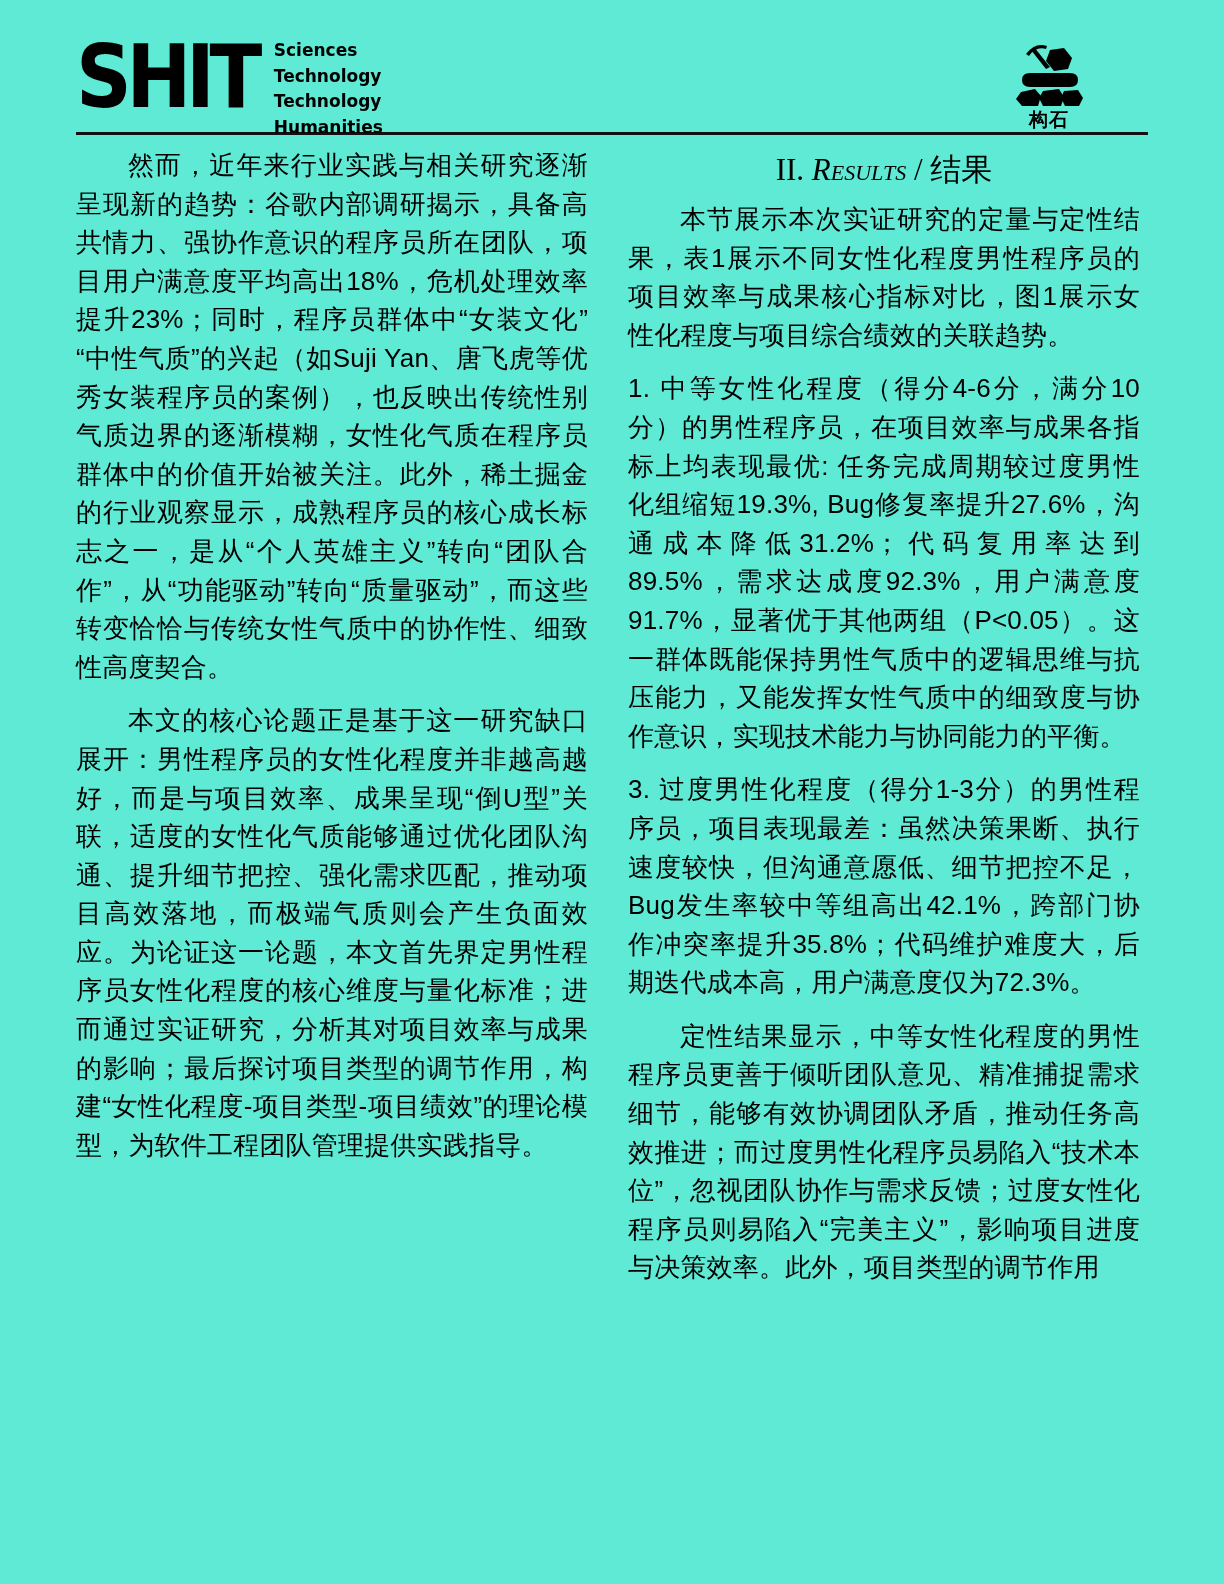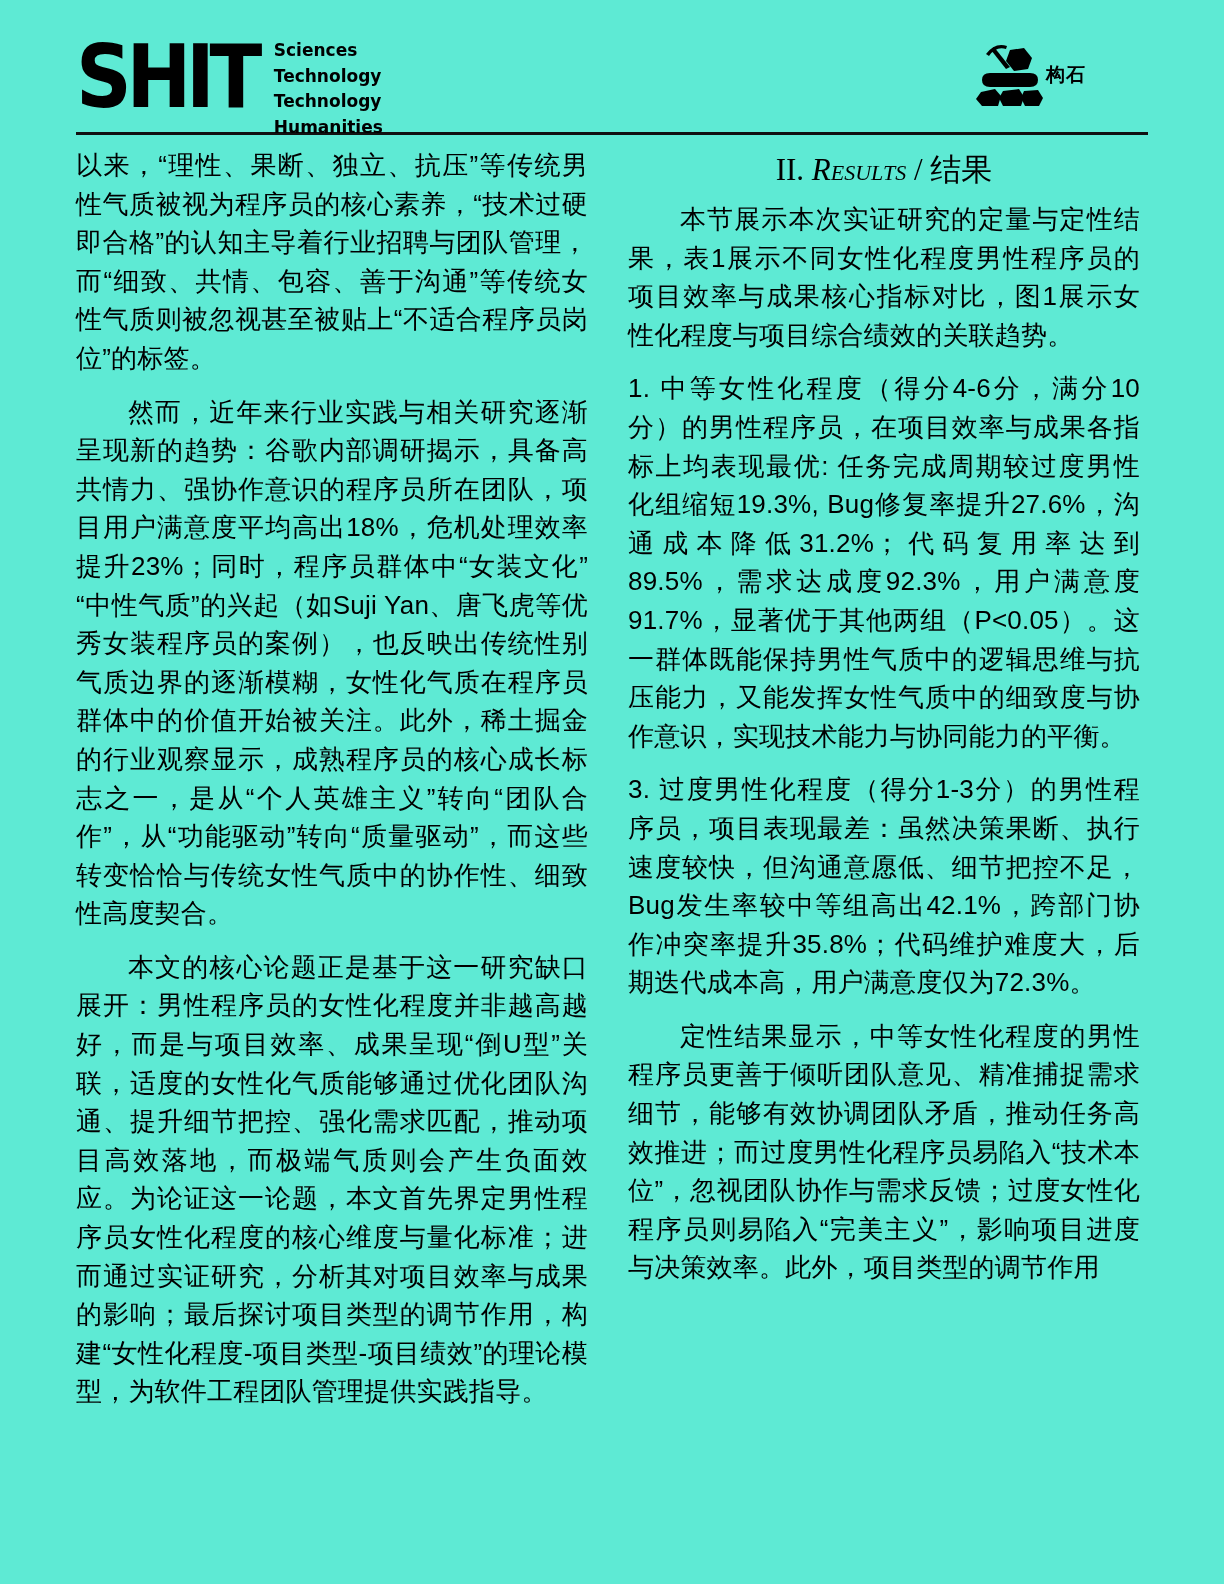--- a/index.html
+++ b/index.html
@@ -36,21 +36,21 @@
   .brand-sub {
     font-family: "DejaVu Sans", "Liberation Sans", sans-serif;
     font-weight: 700;
     font-size: 17px;
     line-height: 25.5px;
     margin-left: -8px;
     margin-top: 2px;
   }
   .pub-logo {
     display: flex;
-    flex-direction: row;
+    flex-direction: column;
     align-items: center;
     margin-right: 62px;
     margin-top: 4px;
   }
   .pub-logo .caption {
     font-weight: 700;
     font-size: 19px;
     line-height: 20px;
     margin-top: 0px;
     letter-spacing: 1px;
@@ -119,21 +119,20 @@
       </svg>
       <div class="caption">构石</div>
     </div>
   </header>
 
   <hr class="header-rule">
 
   <main class="columns">
 
     <section class="col">
-      <p>以来，“理性、果断、独立、抗压”等传统男性气质被视为程序员的核心素养，“技术过硬即合格”的认知主导着行业招聘与团队管理，而“细致、共情、包容、善于沟通”等传统女性气质则被忽视甚至被贴上“不适合程序员岗位”的标签。</p>
       <p class="indent">然而，近年来行业实践与相关研究逐渐呈现新的趋势：谷歌内部调研揭示，具备高共情力、强协作意识的程序员所在团队，项目用户满意度平均高出18%，危机处理效率提升23%；同时，程序员群体中“女装文化”“中性气质”的兴起（如Suji Yan、唐飞虎等优秀女装程序员的案例），也反映出传统性别气质边界的逐渐模糊，女性化气质在程序员群体中的价值开始被关注。此外，稀土掘金的行业观察显示，成熟程序员的核心成长标志之一，是从“个人英雄主义”转向“团队合作”，从“功能驱动”转向“质量驱动”，而这些转变恰恰与传统女性气质中的协作性、细致性高度契合。</p>
       <p class="indent">本文的核心论题正是基于这一研究缺口展开：男性程序员的女性化程度并非越高越好，而是与项目效率、成果呈现“倒U型”关联，适度的女性化气质能够通过优化团队沟通、提升细节把控、强化需求匹配，推动项目高效落地，而极端气质则会产生负面效应。为论证这一论题，本文首先界定男性程序员女性化程度的核心维度与量化标准；进而通过实证研究，分析其对项目效率与成果的影响；最后探讨项目类型的调节作用，构建“女性化程度-项目类型-项目绩效”的理论模型，为软件工程团队管理提供实践指导。</p>
     </section>
 
     <section class="col">
       <h2 class="section-heading"><span>II.</span>&nbsp;<span class="sc">Results</span><span> / 结果</span></h2>
       <p class="indent">本节展示本次实证研究的定量与定性结果，表1展示不同女性化程度男性程序员的项目效率与成果核心指标对比，图1展示女性化程度与项目综合绩效的关联趋势。</p>
       <p>1. 中等女性化程度（得分4-6分，满分10分）的男性程序员，在项目效率与成果各指标上均表现最优: 任务完成周期较过度男性化组缩短19.3%, Bug修复率提升27.6%，沟通成本降低31.2%；代码复用率达到89.5%，需求达成度92.3%，用户满意度91.7%，显著优于其他两组（P&lt;0.05）。这一群体既能保持男性气质中的逻辑思维与抗压能力，又能发挥女性气质中的细致度与协作意识，实现技术能力与协同能力的平衡。</p>
       <p>3. 过度男性化程度（得分1-3分）的男性程序员，项目表现最差：虽然决策果断、执行速度较快，但沟通意愿低、细节把控不足，Bug发生率较中等组高出42.1%，跨部门协作冲突率提升35.8%；代码维护难度大，后期迭代成本高，用户满意度仅为72.3%。</p>
       <p class="indent">定性结果显示，中等女性化程度的男性程序员更善于倾听团队意见、精准捕捉需求细节，能够有效协调团队矛盾，推动任务高效推进；而过度男性化程序员易陷入“技术本位”，忽视团队协作与需求反馈；过度女性化程序员则易陷入“完美主义”，影响项目进度与决策效率。此外，项目类型的调节作用</p>

